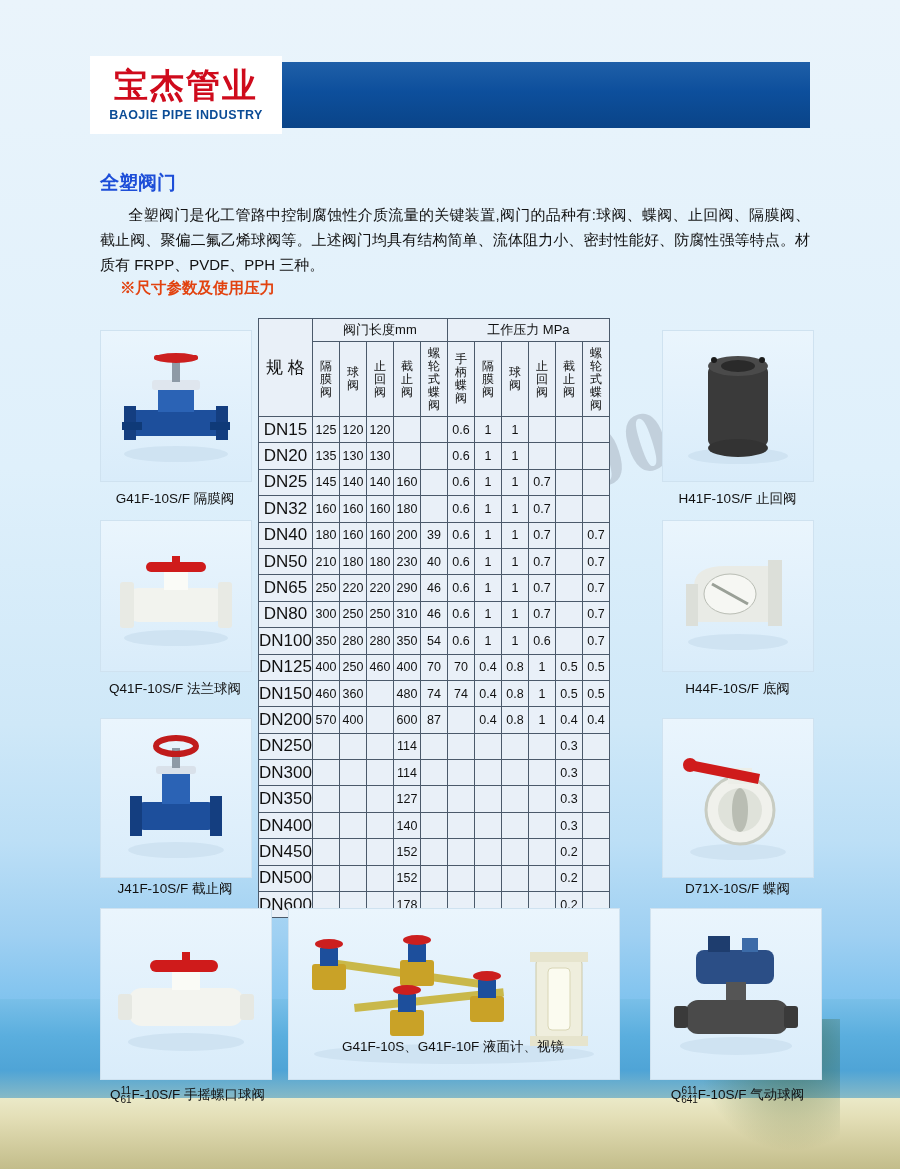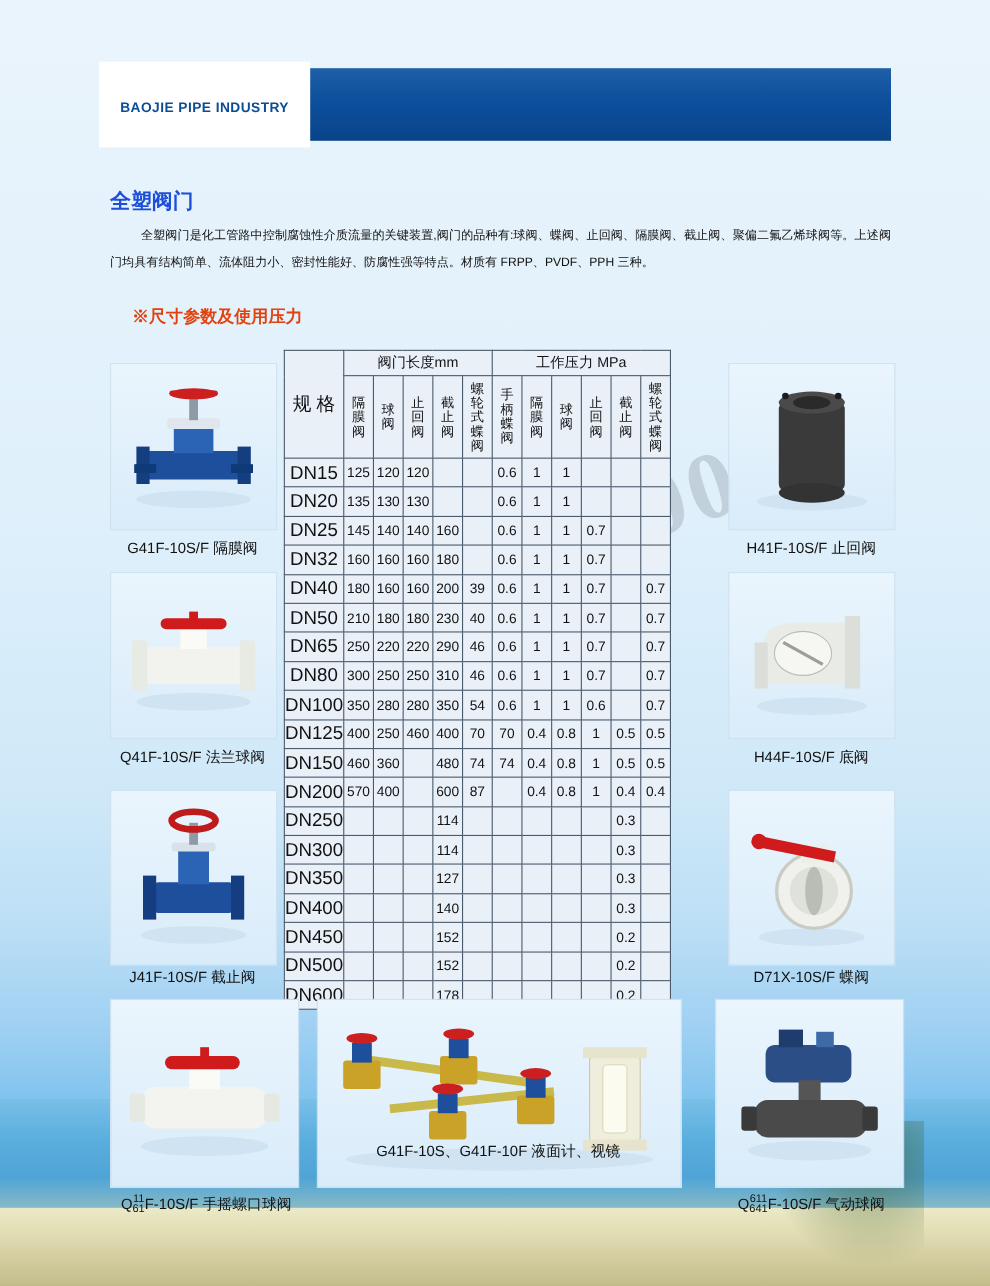--- a/index.html
+++ b/index.html
@@ -43,21 +43,21 @@
   }
   .logo-en{
     font-size:12.5px;font-weight:bold;color:#0b4c96;letter-spacing:.4px;margin-top:5px;
   }
   
   .sec-title{
     position:absolute;left:100px;top:170px;font-size:19px;font-weight:bold;color:#1d4ed8;
   }
   .para{
     position:absolute;left:100px;top:202px;width:710px;
-    font-size:11px;color:#111;line-height:25px;text-align:justify;
+    font-size:15px;color:#111;line-height:25px;text-align:justify;
   }
   .para .indent{display:inline-block;width:28px;}
   .sub-title{
     position:absolute;left:120px;top:278px;font-size:15.5px;color:#e2420f;font-weight:bold;
   }
   
   .tbl-wrap{position:absolute;left:258px;top:318px;}
   table{border-collapse:collapse;background:#eaf1f9;}
   td,th{
     border:1px solid #4b5a6b;font-size:12.5px;color:#111;text-align:center;
@@ -91,20 +91,21 @@
 <body>
 
 <div class="sea">
   <div class="palm"></div>
 </div>
 
 <div class="watermark">13961200379</div>
 
 <div class="header"></div>
 <div class="logo-box">
+  <div class="logo-cn">宝杰管业</div>
   <div class="logo-en">BAOJIE PIPE INDUSTRY</div>
 </div>
 
 <div class="sec-title">全塑阀门</div>
 <div class="para"><span class="indent"></span><span>全塑阀门是化工管路中控制腐蚀性介质流量的关键装置,阀门的品种有:球阀、蝶阀、止回阀、隔膜阀、截止阀、聚偏二氟乙烯球阀等。上述阀门均具有结构简单、流体阻力小、密封性能好、防腐性强等特点。材质有 FRPP、PVDF、PPH 三种。</span></div>
 <div class="sub-title">※尺寸参数及使用压力</div>
 
 <div class="tbl-wrap">
   <table>
     <thead>

